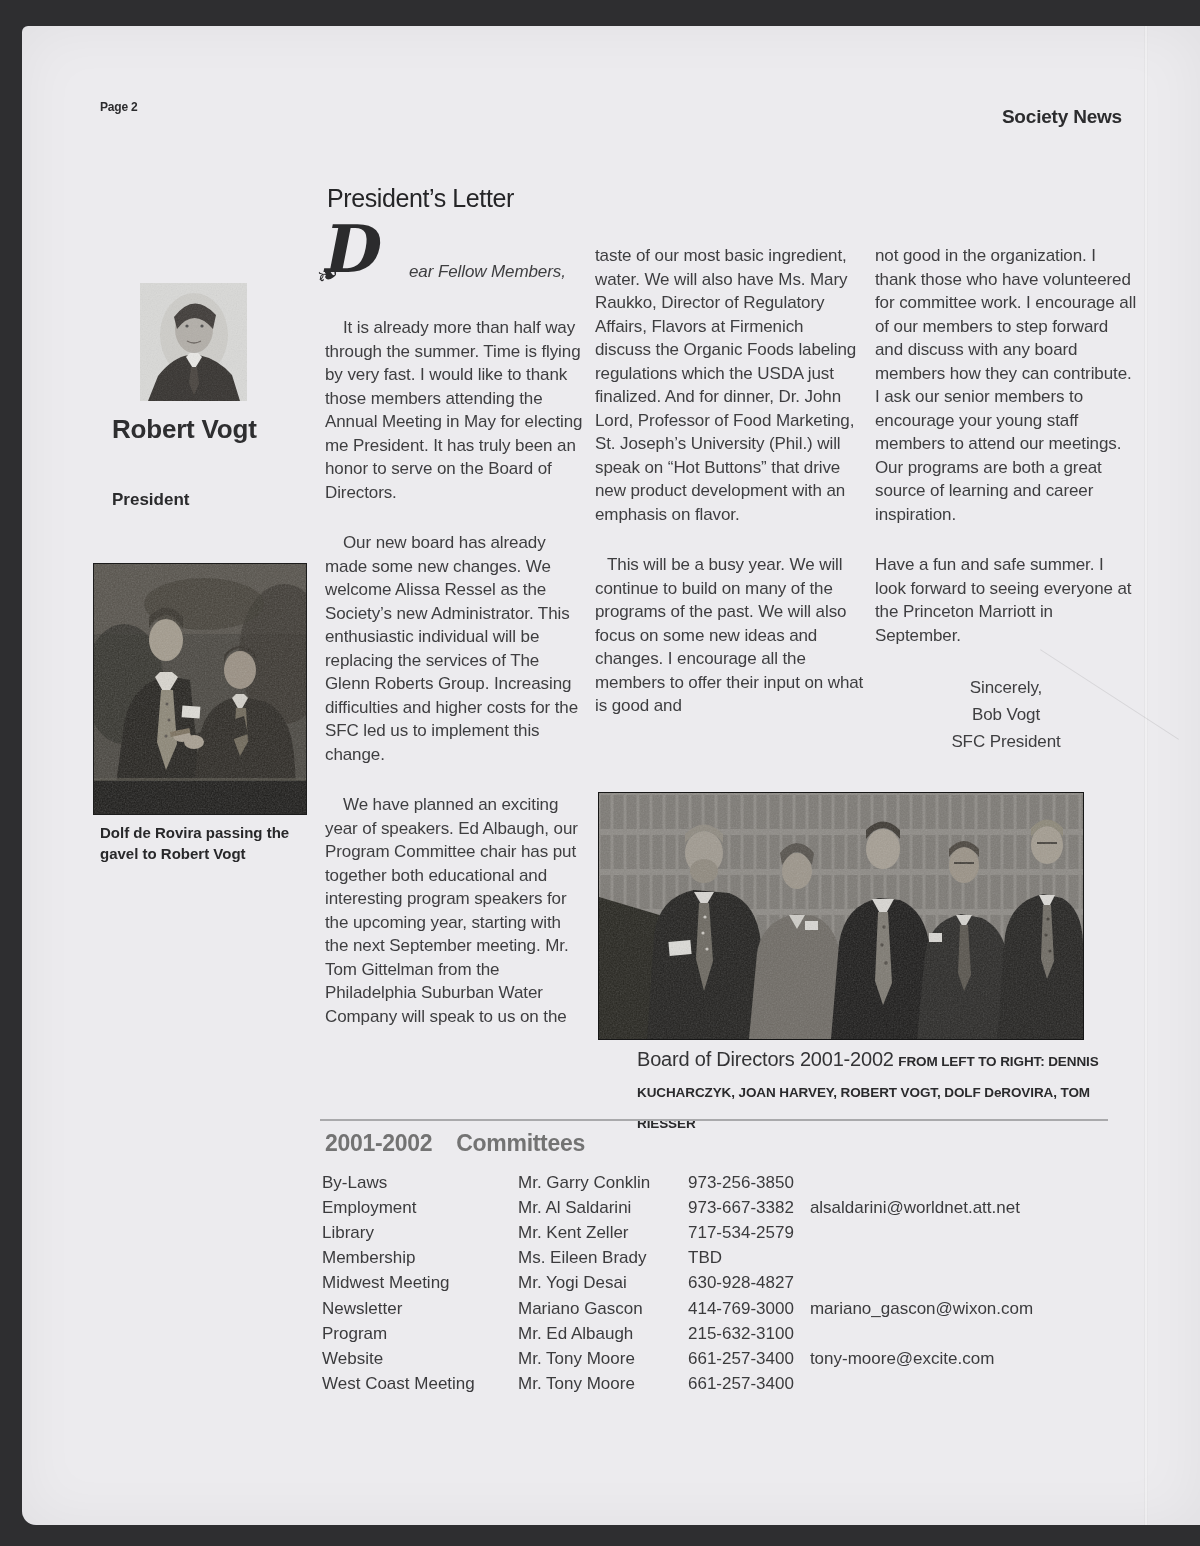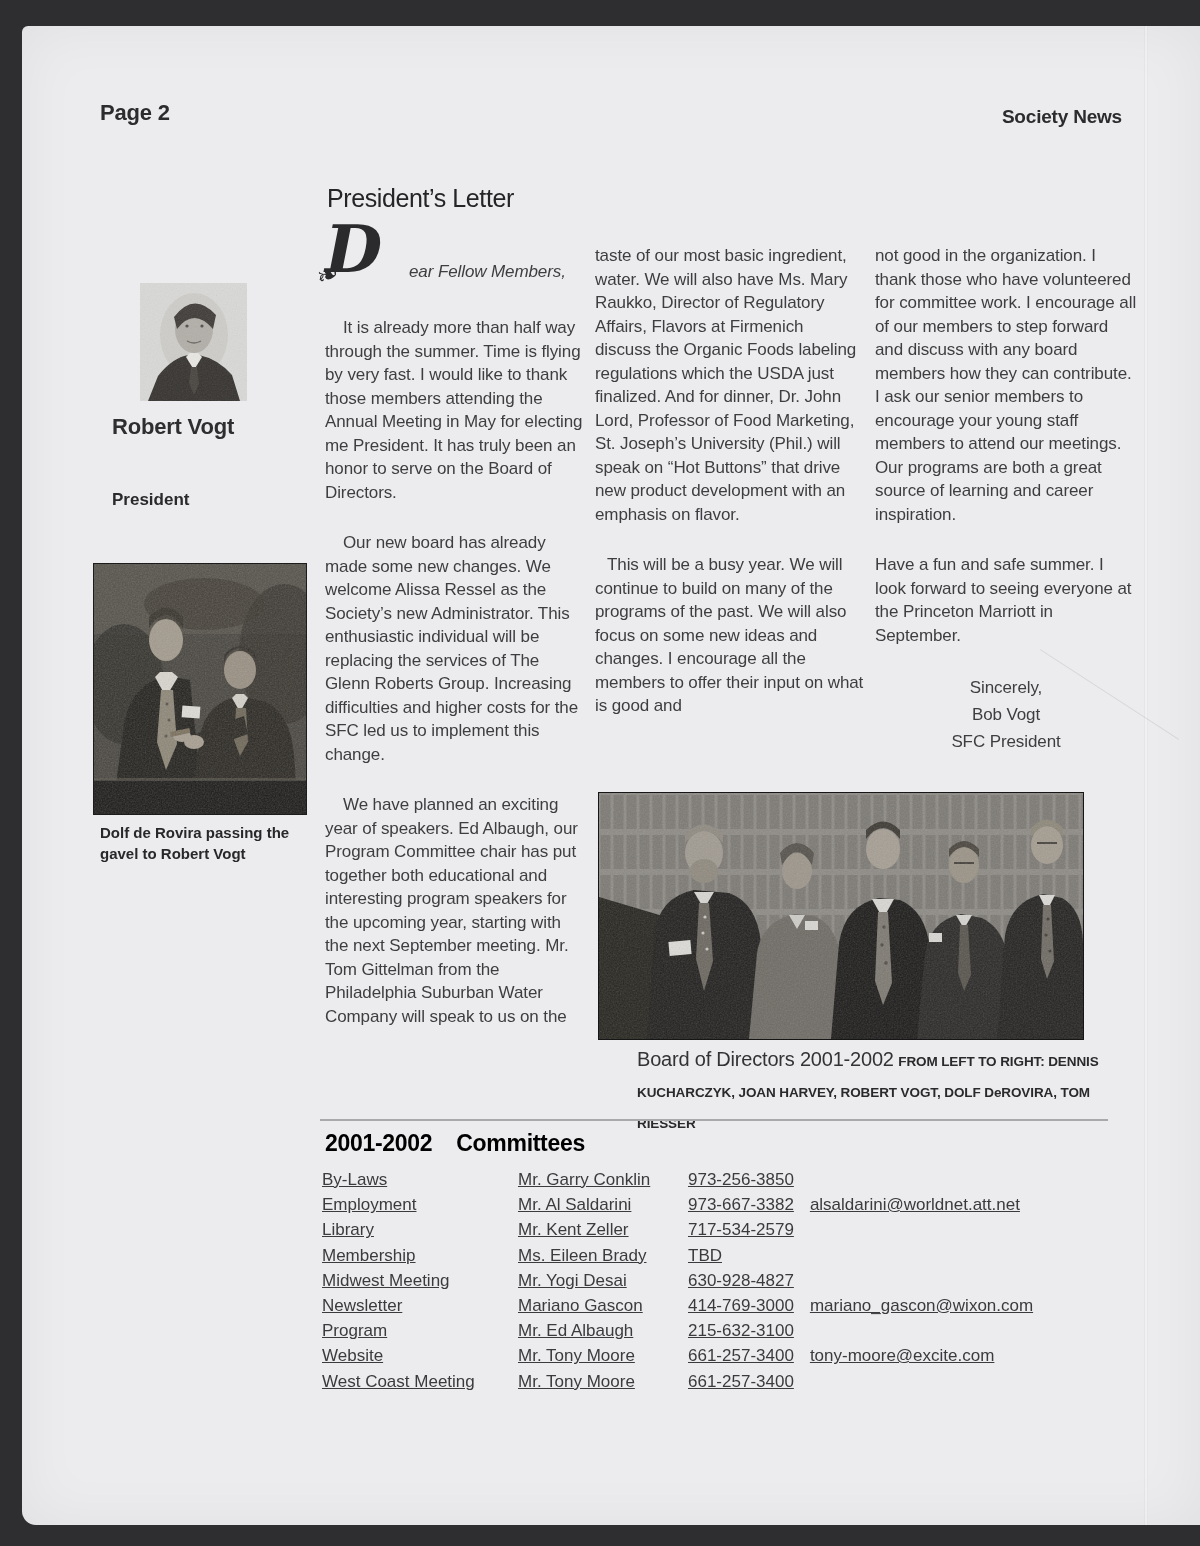--- a/index.html
+++ b/index.html
@@ -17,28 +17,28 @@
   }
   .fold-line{
     position:absolute;right:52px;top:0;bottom:0;width:4px;
     background:linear-gradient(to right,rgba(0,0,0,0.05),rgba(255,255,255,0.5),rgba(0,0,0,0.04));
   }
   .crease{
     position:absolute;left:1005px;top:668px;width:165px;height:1px;
     background:rgba(0,0,0,0.09);transform:rotate(33deg);
   }
   
-  .page-num{position:absolute;left:78px;top:74px;font-size:22px;font-weight:bold;color:#2c2c2e;letter-spacing:-0.2px;}
+  .page-num{position:absolute;left:78px;top:74px;font-size:12px;font-weight:bold;color:#2c2c2e;letter-spacing:-0.2px;}
   .pub-name{position:absolute;left:850px;top:80px;width:250px;text-align:right;font-size:19px;font-weight:bold;color:#2c2c2e;letter-spacing:-0.2px;}
   
   .article-title{position:absolute;left:305px;top:158px;font-size:25px;font-weight:normal;color:#252527;letter-spacing:-0.4px;}
   
   .portrait{position:absolute;left:118px;top:257px;width:107px;height:118px;}
   .portrait svg,.photo svg{display:block;width:100%;height:100%;}
-  .portrait-name{position:absolute;left:90px;top:388px;font-size:22px;font-weight:bold;color:#2e2e30;letter-spacing:-0.2px;}
+  .portrait-name{position:absolute;left:90px;top:388px;font-size:26px;font-weight:bold;color:#2e2e30;letter-spacing:-0.2px;}
   .portrait-title{position:absolute;left:90px;top:420px;font-size:17px;font-weight:bold;color:#2a2a2c;margin-top:44px;}
   .gavel-photo{position:absolute;left:71px;top:537px;width:212px;height:250px;border:1px solid #1c1c1c;}
   .gavel-caption{position:absolute;left:78px;top:796px;width:214px;font-size:15px;font-weight:bold;line-height:21px;color:#28282a;}
   
   .col{position:absolute;font-size:17px;line-height:23.5px;letter-spacing:-0.1px;color:#3e3e40;}
   .col1{left:303px;top:204px;width:263px;}
   .col2{left:573px;top:218px;width:269px;}
   .col3{left:853px;top:218px;width:262px;}
   .col p{margin:0 0 27px 0;}
   .col p.ind{text-indent:18px;}
@@ -56,24 +56,24 @@
   .sal-text{position:absolute;left:84px;top:30px;font-style:italic;}
   .closing-block{margin-top:26px;line-height:27px;text-align:center;}
   .mt-lg{margin-top:30px;}
   
   .board-photo{position:absolute;left:576px;top:766px;width:484px;height:246px;border:1px solid #161616;}
   .board-caption{position:absolute;left:615px;top:1018px;width:500px;line-height:30px;color:#2a2a2c;}
   .board-caption .cap-main{font-size:20px;letter-spacing:-0.2px;color:#333335;}
   .board-caption .cap-detail{font-size:13.5px;font-weight:bold;letter-spacing:-0.1px;}
   
   .committees-rule{position:absolute;left:298px;top:1093px;width:788px;height:0;border-top:2px solid #a9a9ab;}
-  .committees-heading{position:absolute;left:303px;top:1104px;font-size:23px;font-weight:bold;color:#000000;letter-spacing:-0.3px;}
+  .committees-heading{position:absolute;left:303px;top:1104px;font-size:23px;font-weight:bold;color:#737373;letter-spacing:-0.3px;}
   .committees-heading .year{margin-right:24px;}
   .committees-table{position:absolute;left:300px;top:1144px;width:790px;font-size:17px;color:#3b3b3d;}
-  .crow{display:flex;height:25.2px;align-items:flex-start;text-decoration:underline;}
+  .crow{display:flex;height:25.2px;align-items:center;}
   .crow .cname{flex:0 0 196px;}
   .crow .ccontact{display:inline-block;min-width:170px;}
   .crow .cphone{display:inline-block;}
   .crow .cemail{display:inline-block;margin-left:16px;}
 </style>
 </head>
 <body>
 
 <div class="stage">
   <div class="page">

